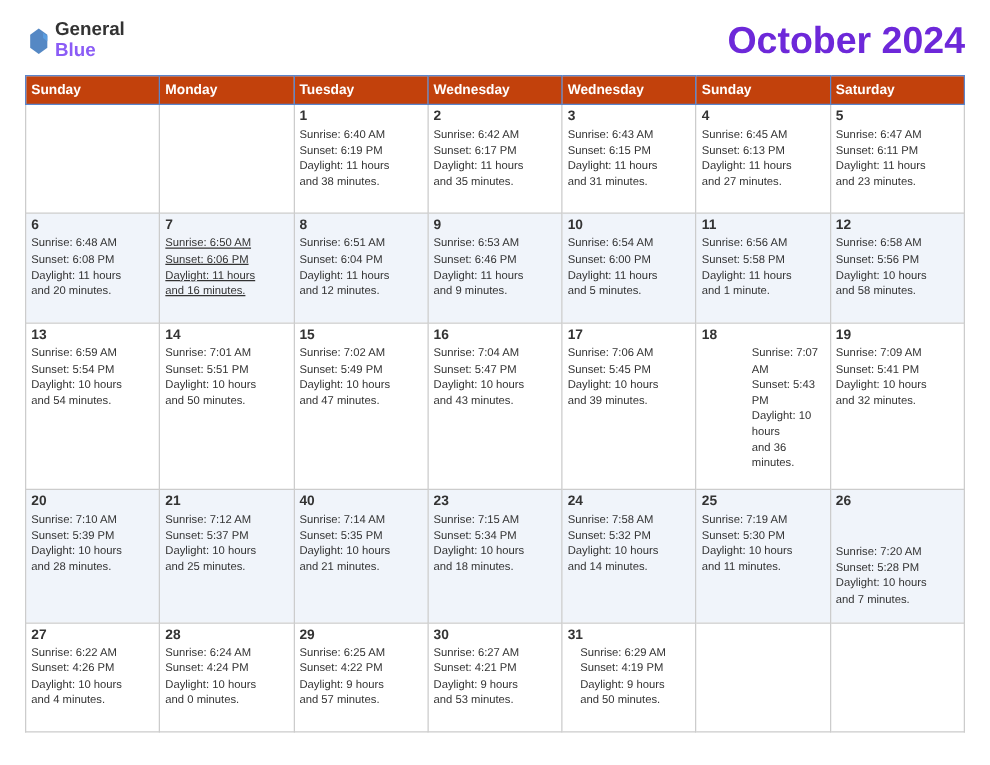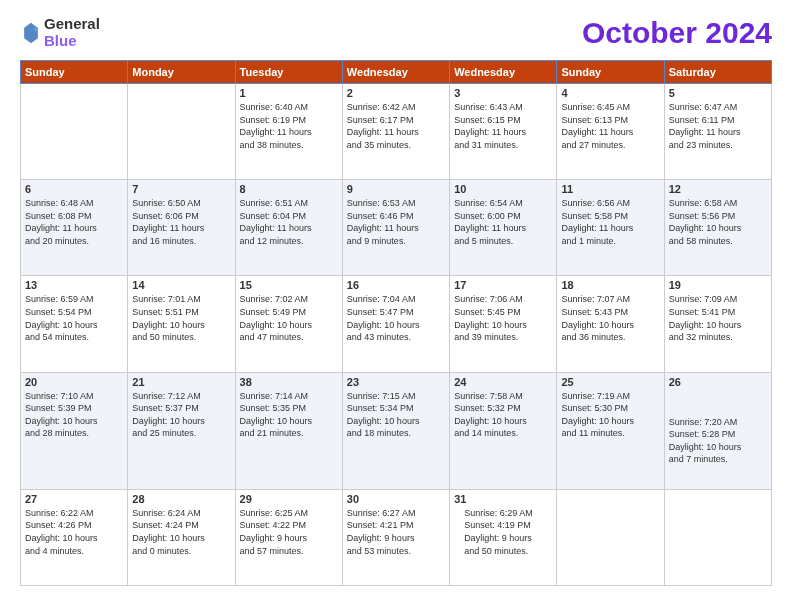--- a/index.html
+++ b/index.html
@@ -175,21 +175,21 @@
         <tr>
           <td>
             <div class="day-number">6</div>
             <div class="day-detail" style="white-space: pre-line;">Sunrise: 6:48 AM
 Sunset: 6:08 PM
 Daylight: 11 hours
 and 20 minutes.</div>
           </td>
           <td>
             <div class="day-number">7</div>
-            <div class="day-detail" style="white-space: pre-line;">Sunrise: 6:50 AM
+            <div class="day-detail" style="white-space: pre-line; text-decoration: underline;">Sunrise: 6:50 AM
 Sunset: 6:06 PM
 Daylight: 11 hours
 and 16 minutes.</div>
           </td>
           <td>
             <div class="day-number">8</div>
             <div class="day-detail" style="white-space: pre-line;">Sunrise: 6:51 AM
 Sunset: 6:04 PM
 Daylight: 11 hours
 and 12 minutes.</div>
@@ -254,21 +254,21 @@
           </td>
           <td>
             <div class="day-number">17</div>
             <div class="day-detail" style="white-space: pre-line;">Sunrise: 7:06 AM
 Sunset: 5:45 PM
 Daylight: 10 hours
 and 39 minutes.</div>
           </td>
           <td>
             <div class="day-number">18</div>
-            <div class="day-detail" style="white-space: pre-line;">Sunrise: 7:07 AM
+            <div class="day-detail" style="white-space: pre-line; margin-left: 40px;">Sunrise: 7:07 AM
 Sunset: 5:43 PM
 Daylight: 10 hours
 and 36 minutes.</div>
           </td>
           <td>
             <div class="day-number">19</div>
             <div class="day-detail" style="white-space: pre-line;">Sunrise: 7:09 AM
 Sunset: 5:41 PM
 Daylight: 10 hours
 and 32 minutes.</div>
@@ -283,21 +283,21 @@
 and 28 minutes.</div>
           </td>
           <td>
             <div class="day-number">21</div>
             <div class="day-detail" style="white-space: pre-line;">Sunrise: 7:12 AM
 Sunset: 5:37 PM
 Daylight: 10 hours
 and 25 minutes.</div>
           </td>
           <td>
-            <div class="day-number">38</div>
+            <div class="day-number">40</div>
             <div class="day-detail" style="white-space: pre-line;">Sunrise: 7:14 AM
 Sunset: 5:35 PM
 Daylight: 10 hours
 and 21 minutes.</div>
           </td>
           <td>
             <div class="day-number">23</div>
             <div class="day-detail" style="white-space: pre-line;">Sunrise: 7:15 AM
 Sunset: 5:34 PM
 Daylight: 10 hours

